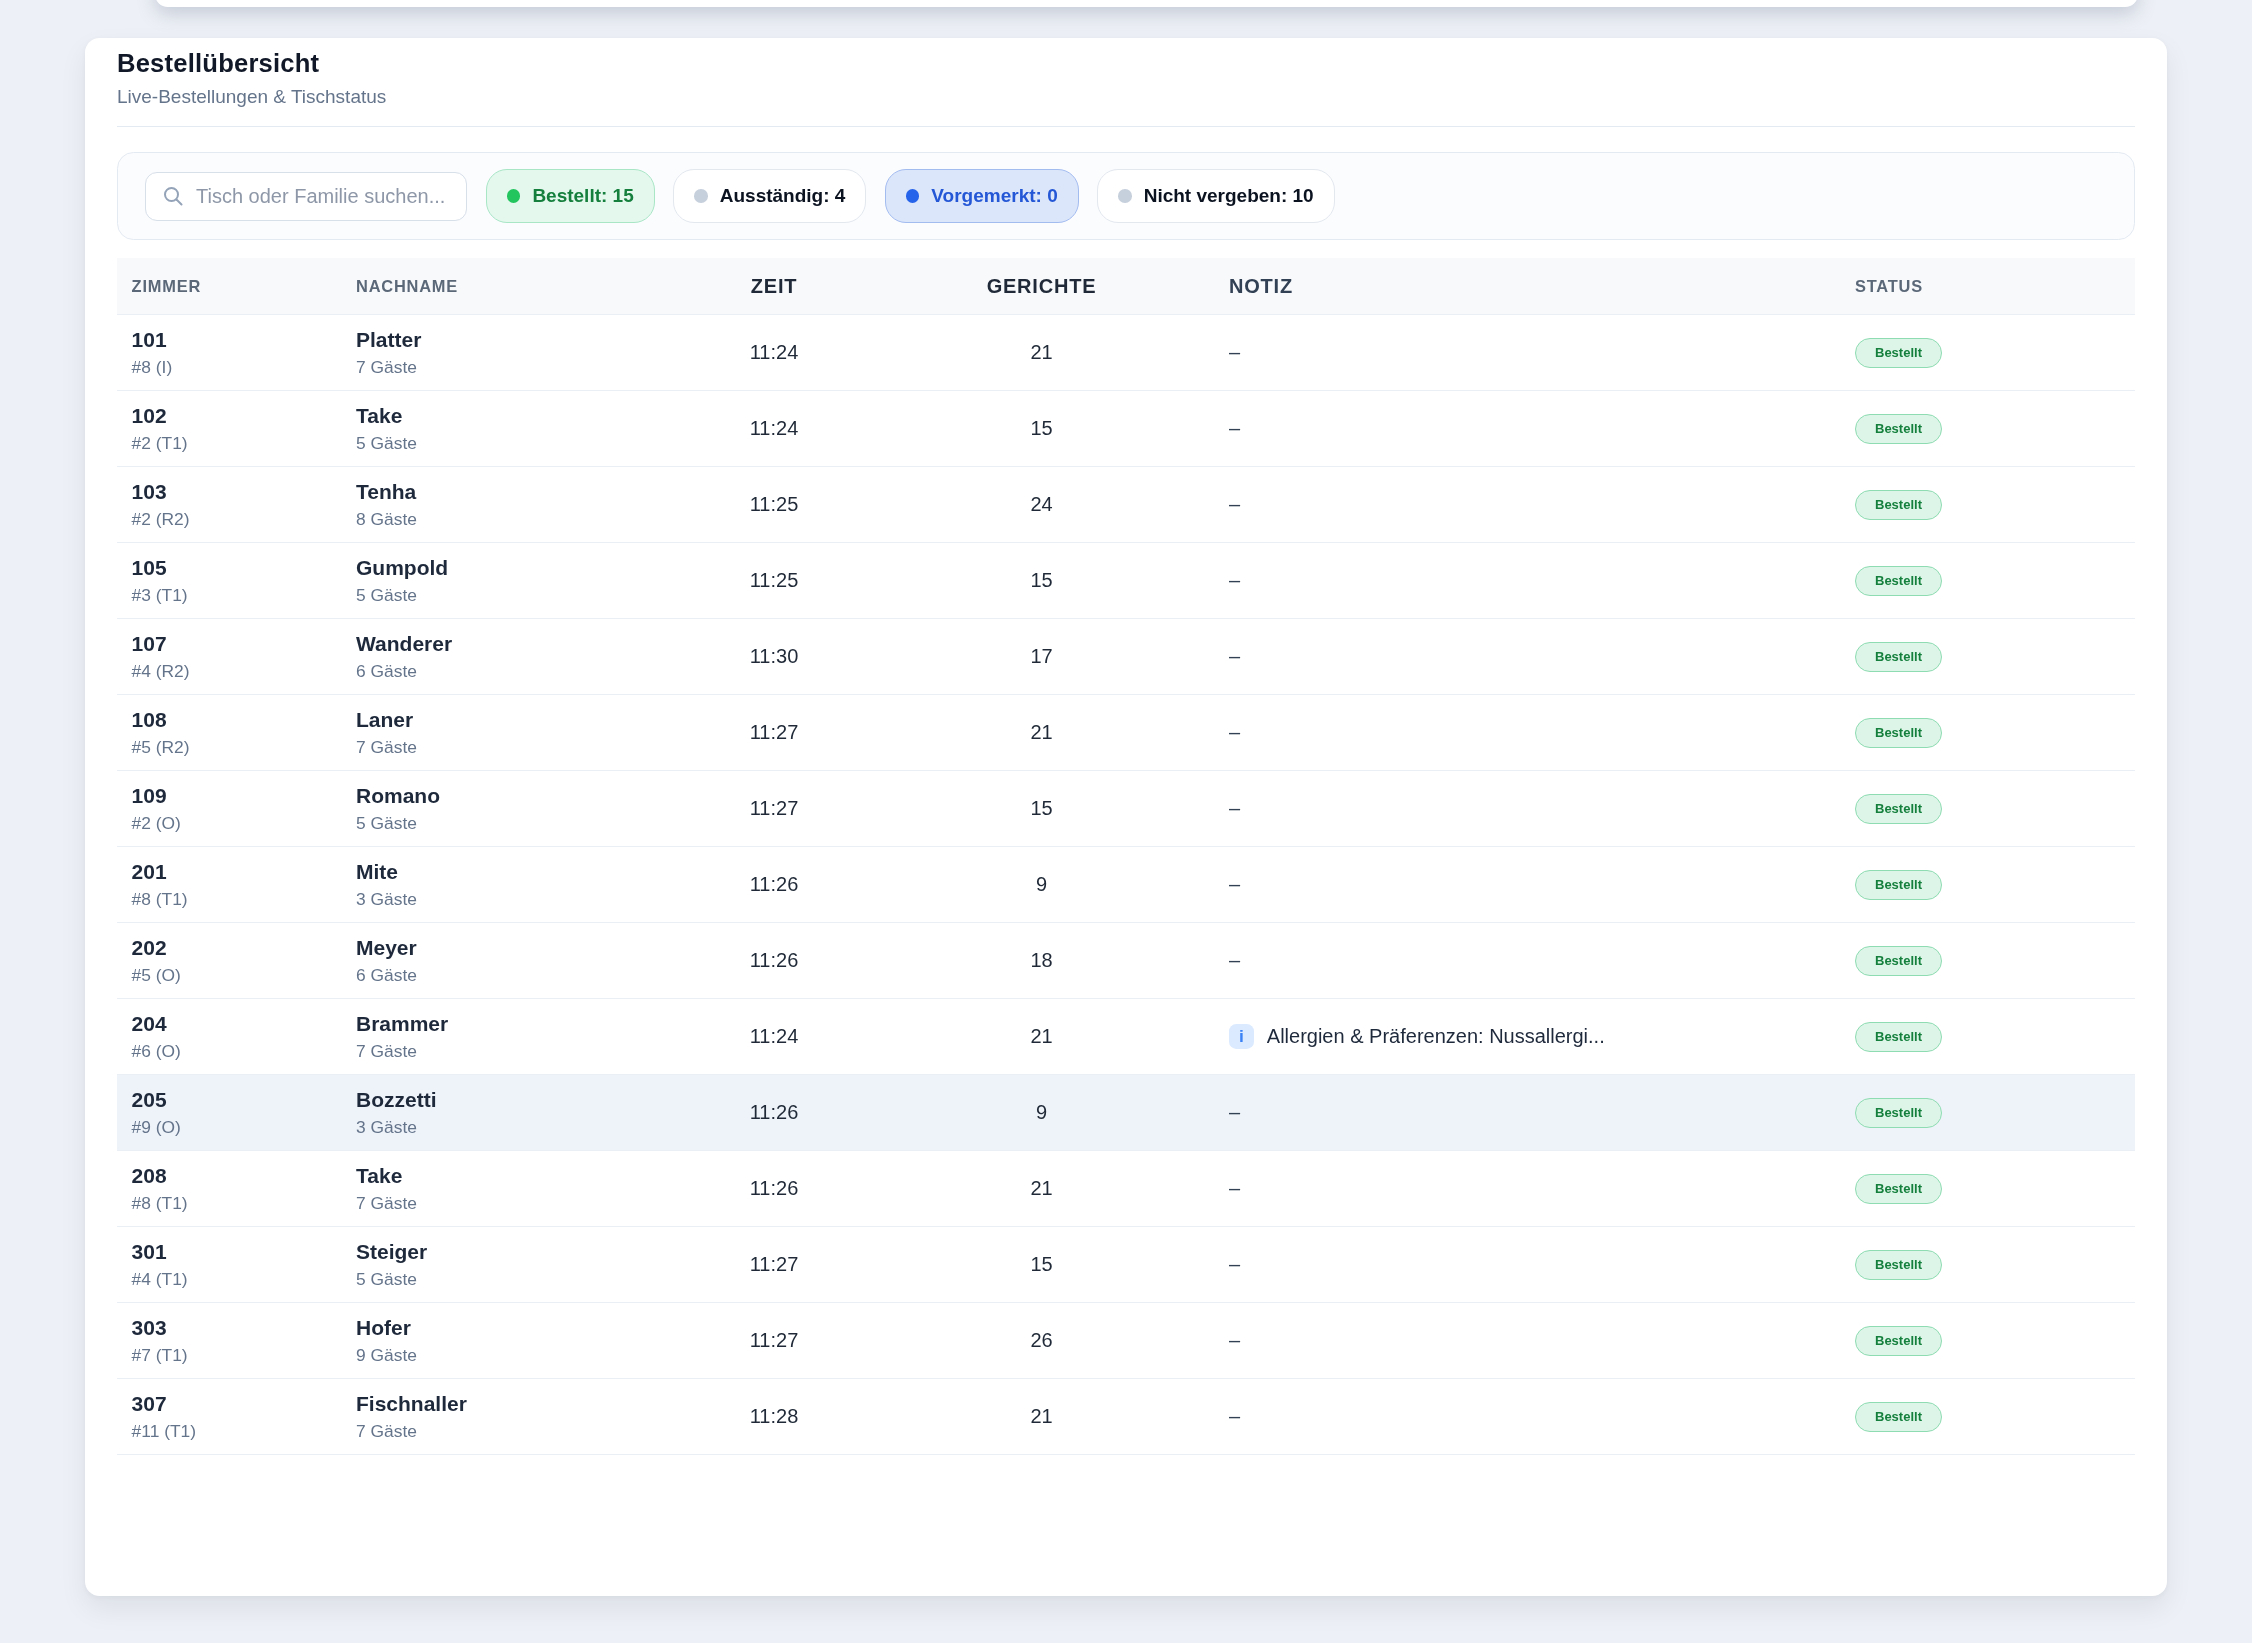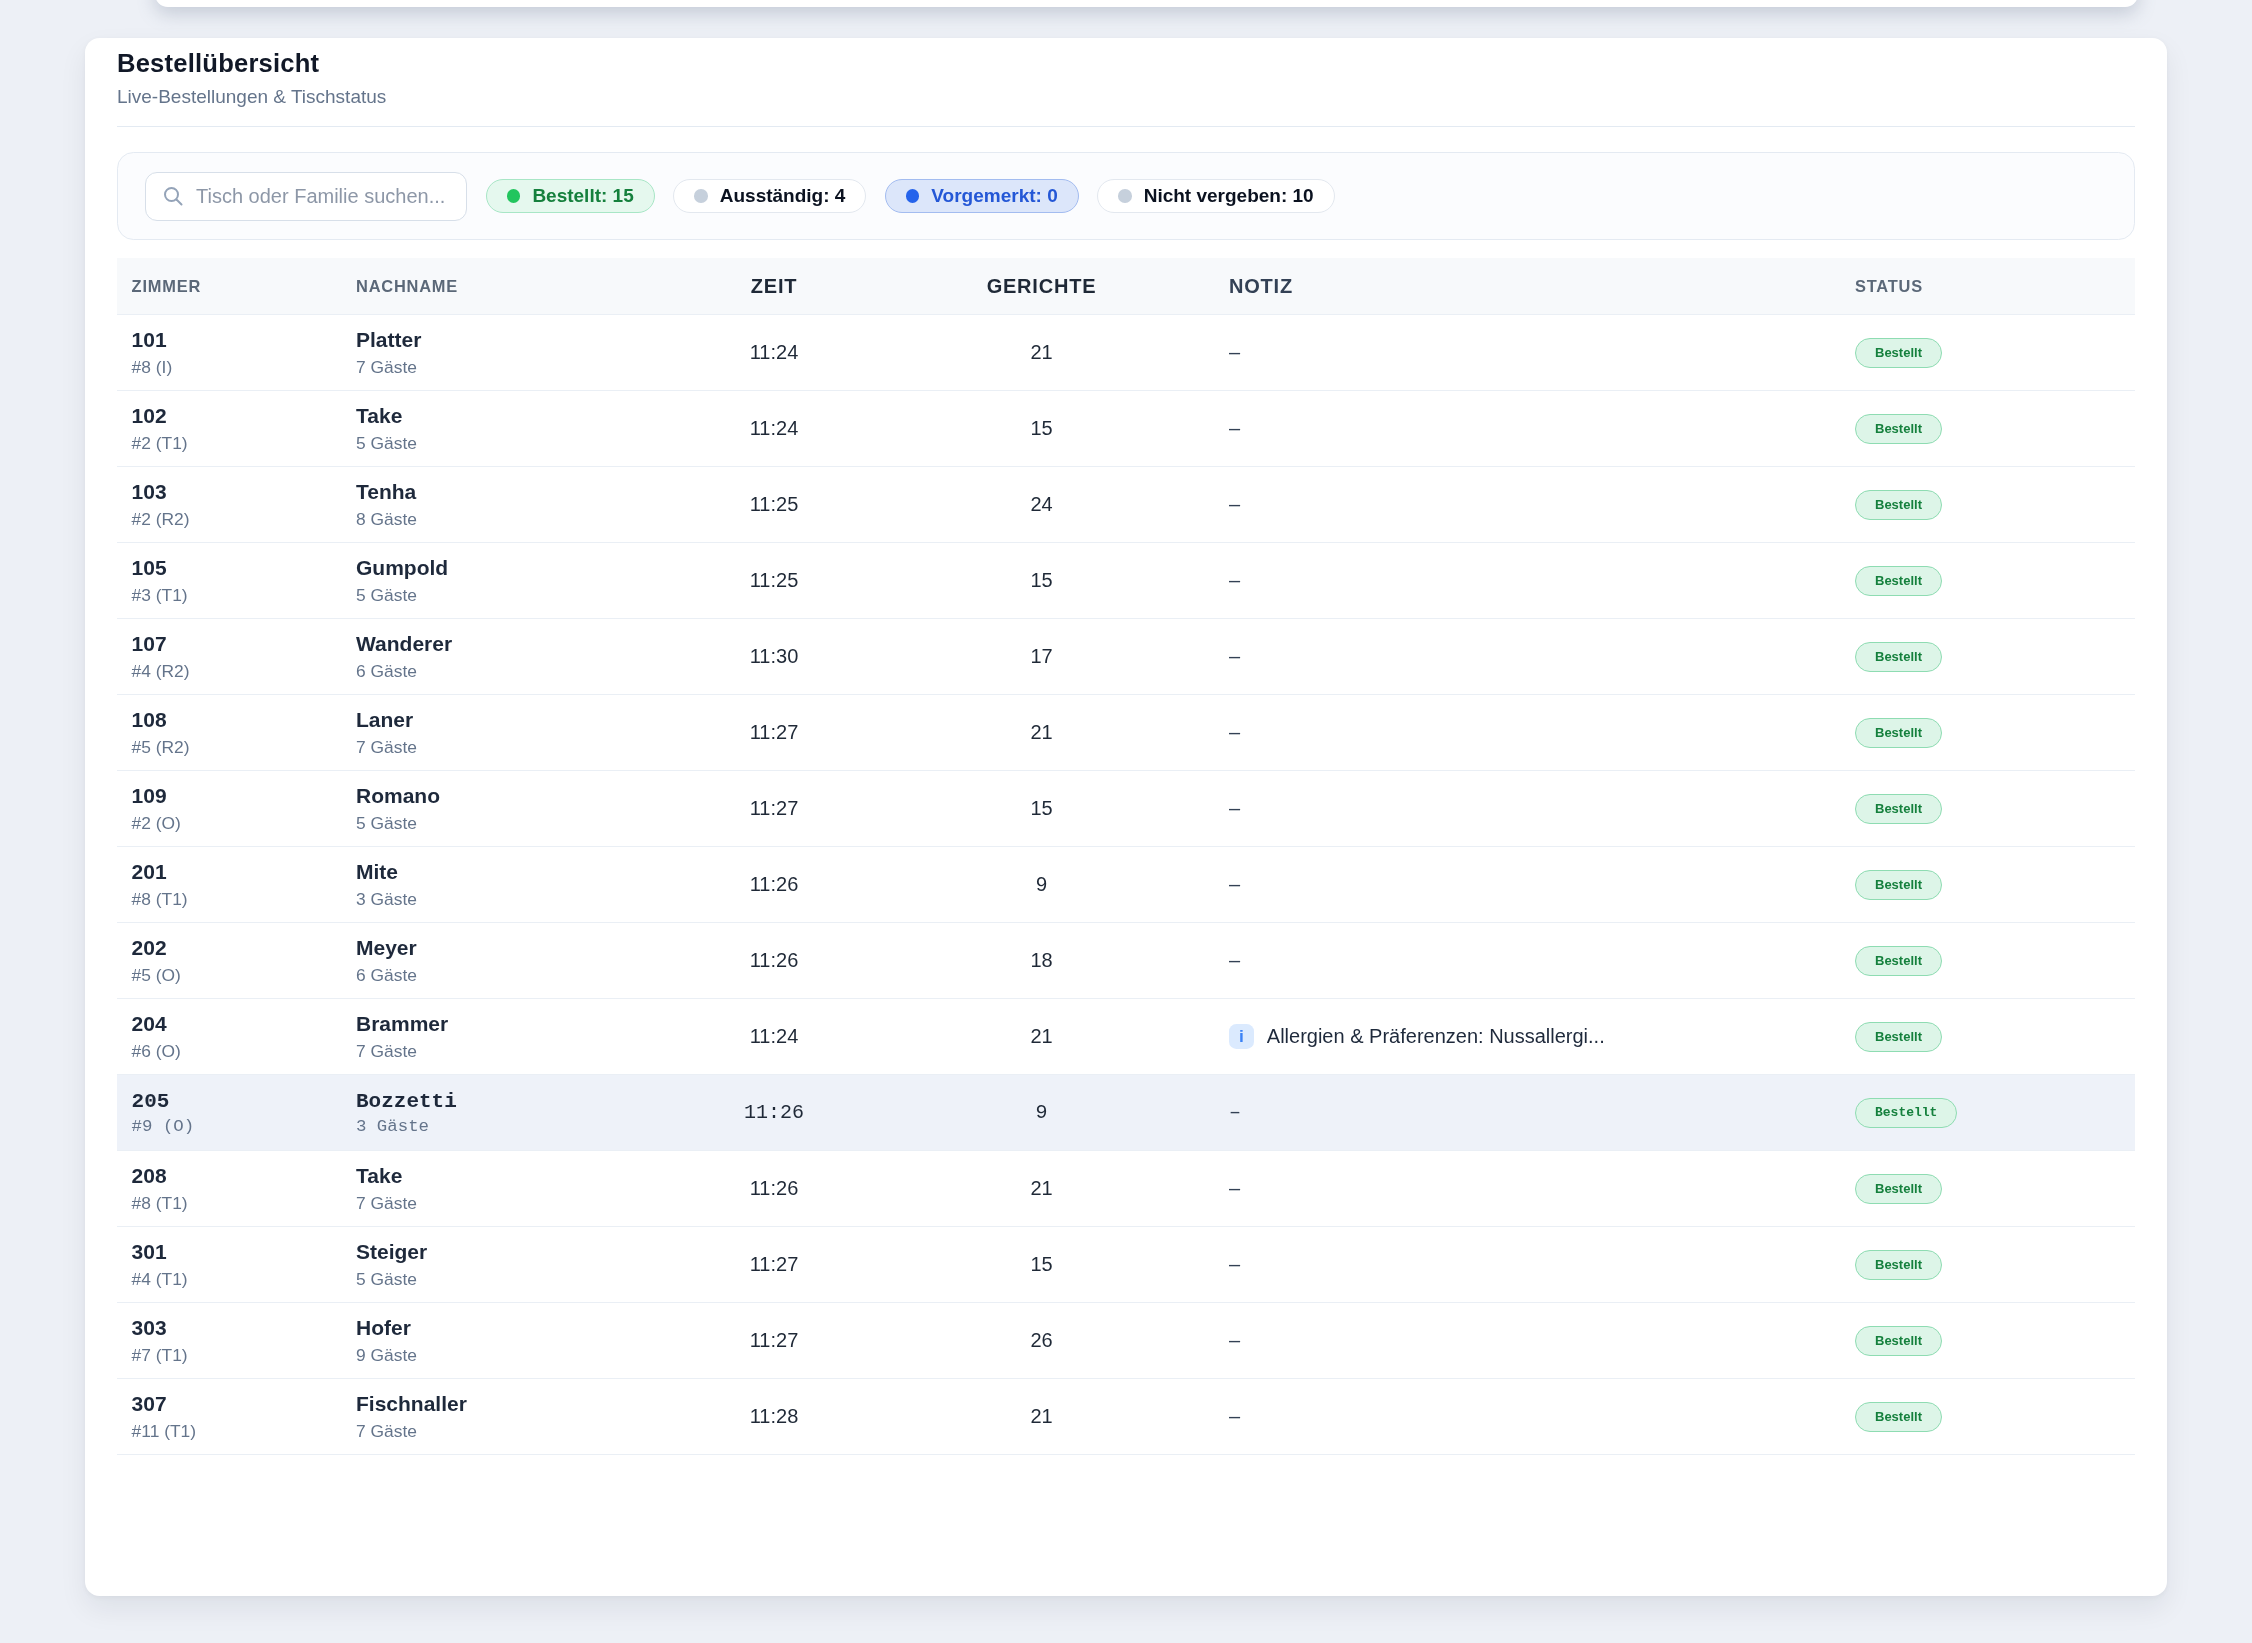--- a/index.html
+++ b/index.html
@@ -64,21 +64,21 @@
     width:322px;height:49px;background:#fff;border:1.4px solid #d7dfe9;border-radius:12px;
     display:flex;align-items:center;gap:11px;padding:0 14.6px;flex:0 0 auto;
   }
   .search svg{flex:0 0 auto;}
   .search input{
     border:none;outline:none;background:transparent;width:100%;
     font-family:"Liberation Sans", sans-serif;font-size:20px;color:#334155;
   }
   .search input::placeholder{color:#8d97a7;}
   .chip{
-    height:34px;border-radius:21px;display:flex;align-items:center;gap:12px;
+    height:54px;border-radius:21px;display:flex;align-items:center;gap:12px;
     padding:0 20px;font-size:19px;font-weight:700;cursor:pointer;flex:0 0 auto;
     background:#fff;border:1.4px solid var(--chip-neutral-border);color:#0b1220;
   }
   .chip .dot{width:13.7px;height:13.7px;border-radius:50%;background:var(--chip-neutral-dot);}
   .chip.green{background:var(--chip-green-bg);border-color:var(--chip-green-border);color:var(--chip-green-text);}
   .chip.green .dot{background:var(--accent-green);}
   .chip.blue{background:var(--chip-blue-bg);border-color:var(--chip-blue-border);color:var(--chip-blue-text);}
   .chip.blue .dot{background:var(--accent-blue);}
 
   .table{margin-top:18.3px;}
@@ -87,21 +87,21 @@
     grid-template-columns:239px 338px 160px 375px 626px 281px;
     align-items:center;
   }
   .thead{
     height:57px;background:var(--header-bg);
     font-size:16.4px;font-weight:700;letter-spacing:0.8px;color:var(--header-ink);
     text-transform:uppercase;border-bottom:0.9px solid var(--row-divider);
   }
   .thead .cell.c-zimmer{padding-left:14.6px;}
   .trow{height:76px;border-bottom:0.9px solid var(--row-divider);}
-  .trow.highlighted{background:var(--highlight-bg);font-family:Liberation Mono, monospace;}
+  .trow.highlighted{background:var(--highlight-bg);}
   .cell.c-zimmer{padding-left:14.6px;}
   .cell.c-zeit,.cell.c-gerichte{text-align:center;font-size:20px;color:#1f2937;}
   .primary{font-size:21px;font-weight:700;color:var(--ink);}
   .c-name .primary{font-weight:700;}
   .secondary{font-size:17.4px;color:var(--muted);margin-top:4.6px;}
   .cell.c-notiz{font-size:20px;color:#334155;}
   .note-wrap{display:none;align-items:center;gap:12.8px;color:var(--ink);}
   .trow.has-note .note-wrap{display:inline-flex;}
   .info-icon{
     width:25px;height:25px;border-radius:7.3px;background:var(--info-bg);color:var(--info-ink);

